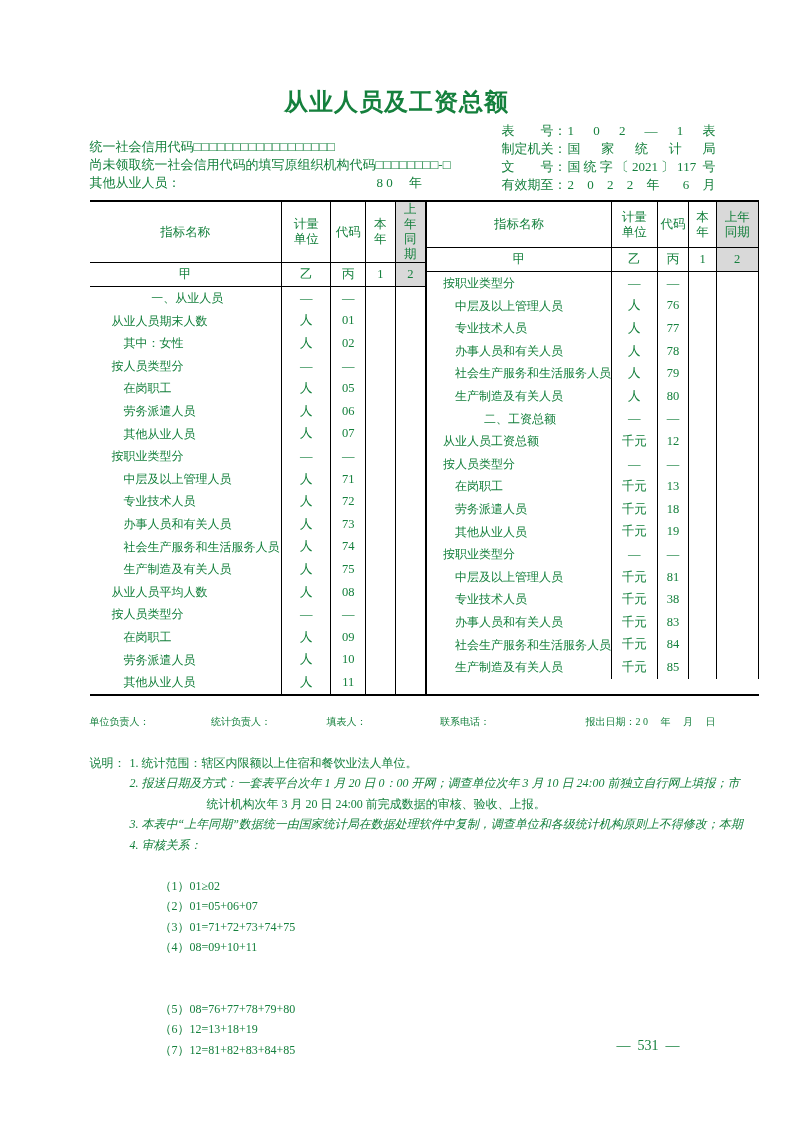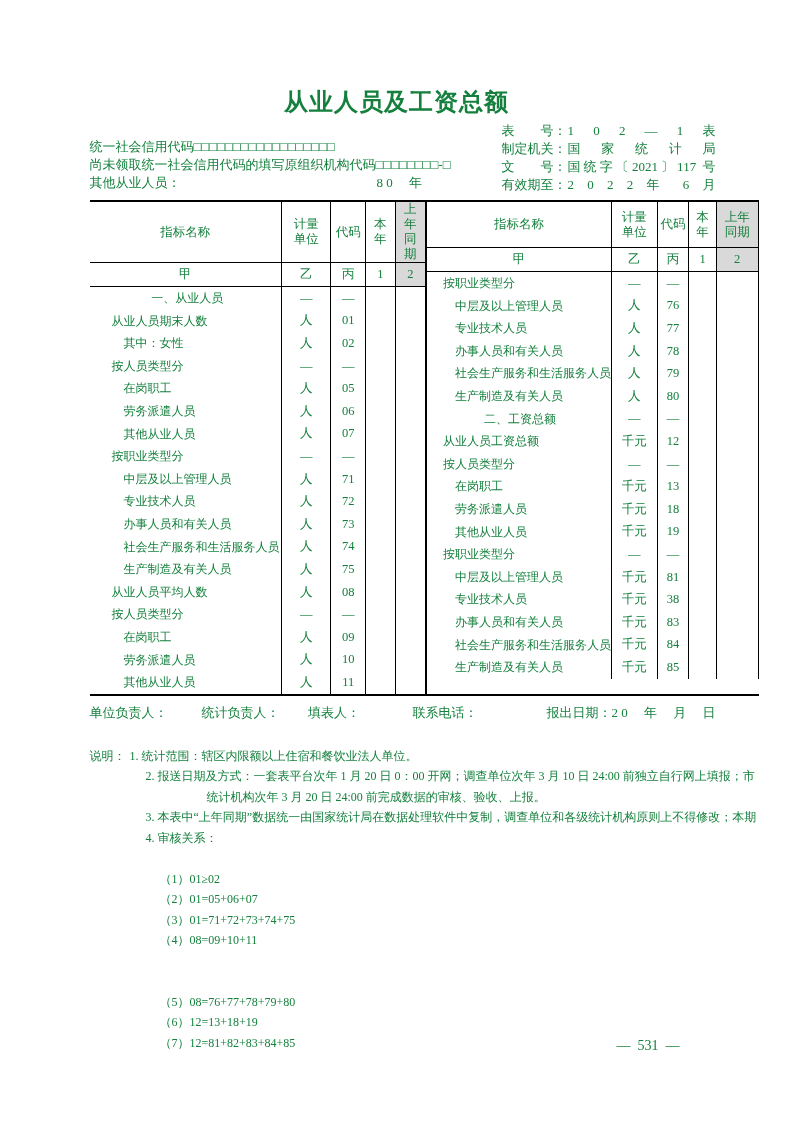--- a/index.html
+++ b/index.html
@@ -69,32 +69,32 @@
   .half-right .w-cur  { width: 28px; }
   .half-right .w-prev { width: 42px; }
   td.stub { font-size: 12px; }
   .half-left  td.ind0 { padding-left: 4px; text-align: center; }
   .half-left  td.ind1 { padding-left: 22px; }
   .half-left  td.ind2 { padding-left: 34px; }
   .half-right td.ind0 { padding-left: 2px; text-align: center; }
   .half-right td.ind1 { padding-left: 16px; }
   .half-right td.ind2 { padding-left: 28px; }
   
-  .sign-row { margin: 8px 56px 0 68px; display: flex; font-size: 13px; white-space: pre; }
+  .sign-row { margin: 19px 56px 0 68px; display: flex; font-size: 10px; white-space: pre; }
   .sign-row .f1 { width: 122px; }
   .sign-row .f2 { width: 116px; }
   .sign-row .f3 { width: 114px; }
   .sign-row .f4 { width: 146px; }
   .sign-row .f5 { flex: 1; }
   
   .notes { margin: 24px 40px 0 68px; font-size: 12px; line-height: 20.5px; }
   .notes .nline { white-space: pre; }
   .n-first { display: flex; }
   .n-label { width: 40px; }
-  .n-item { margin-left: 56px; }
+  .n-item { margin-left: 40px; font-style: italic; }
   .n-cont-deep { margin-left: 117px; }
   .n-cont { margin-left: 52px; }
   .relations { margin-left: 52px; white-space: pre; }
   .relations span { display: inline-block; }
   .rw1 { width: 160px; }
   .rw2 { width: 168px; }
   .rw3 { width: 152px; }
   .page-num { position: absolute; top: 1038px; right: 92px; font-size: 14px; white-space: pre; }
 </style>
 </head>

